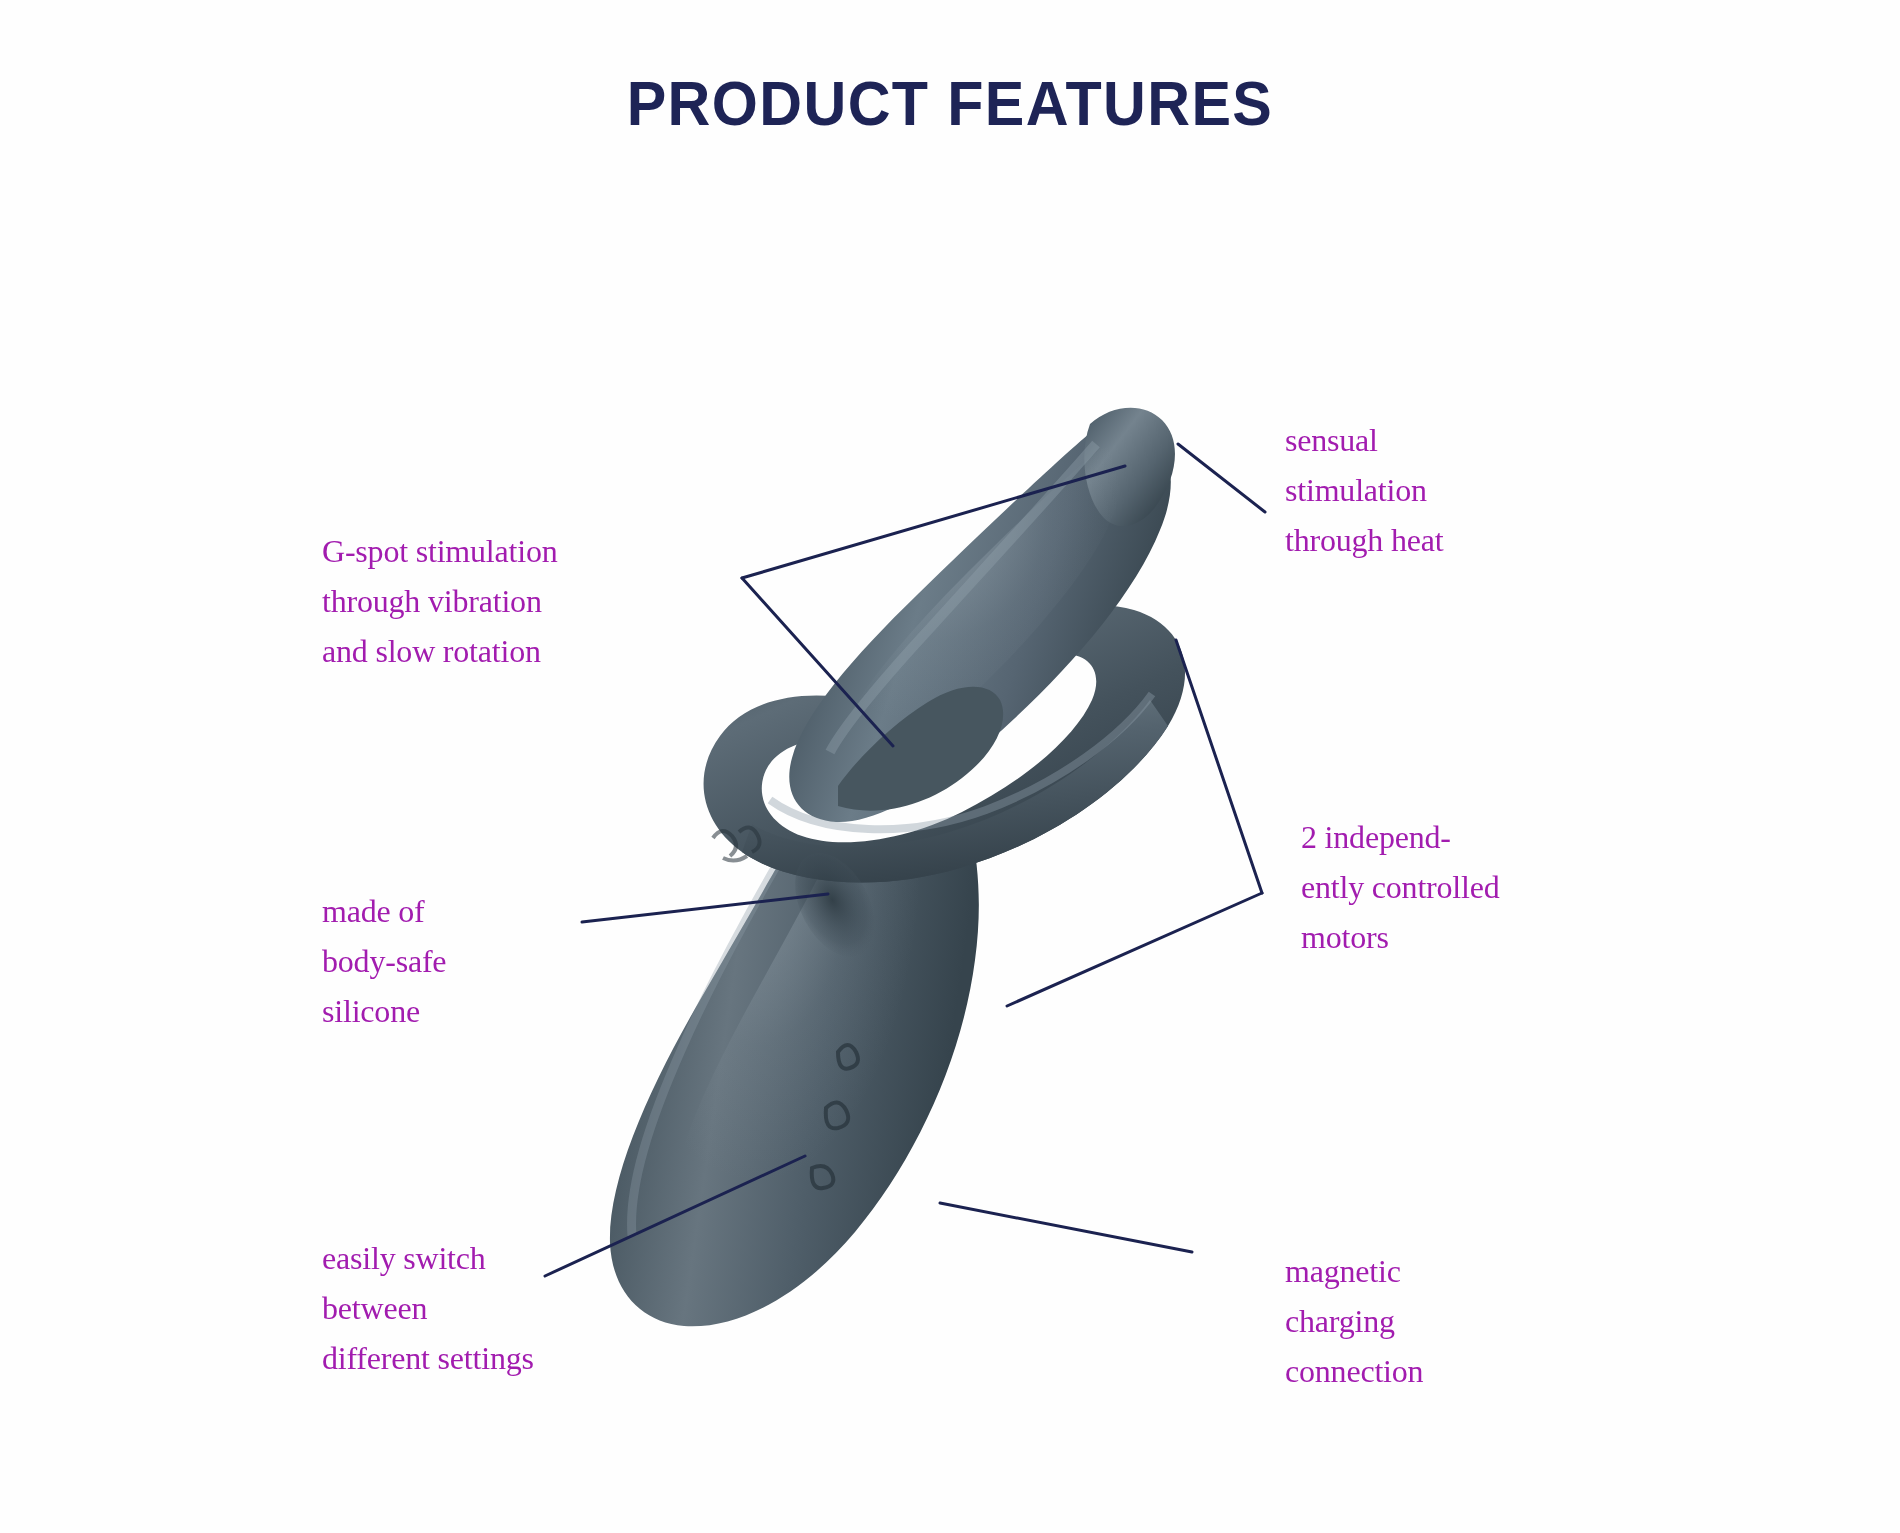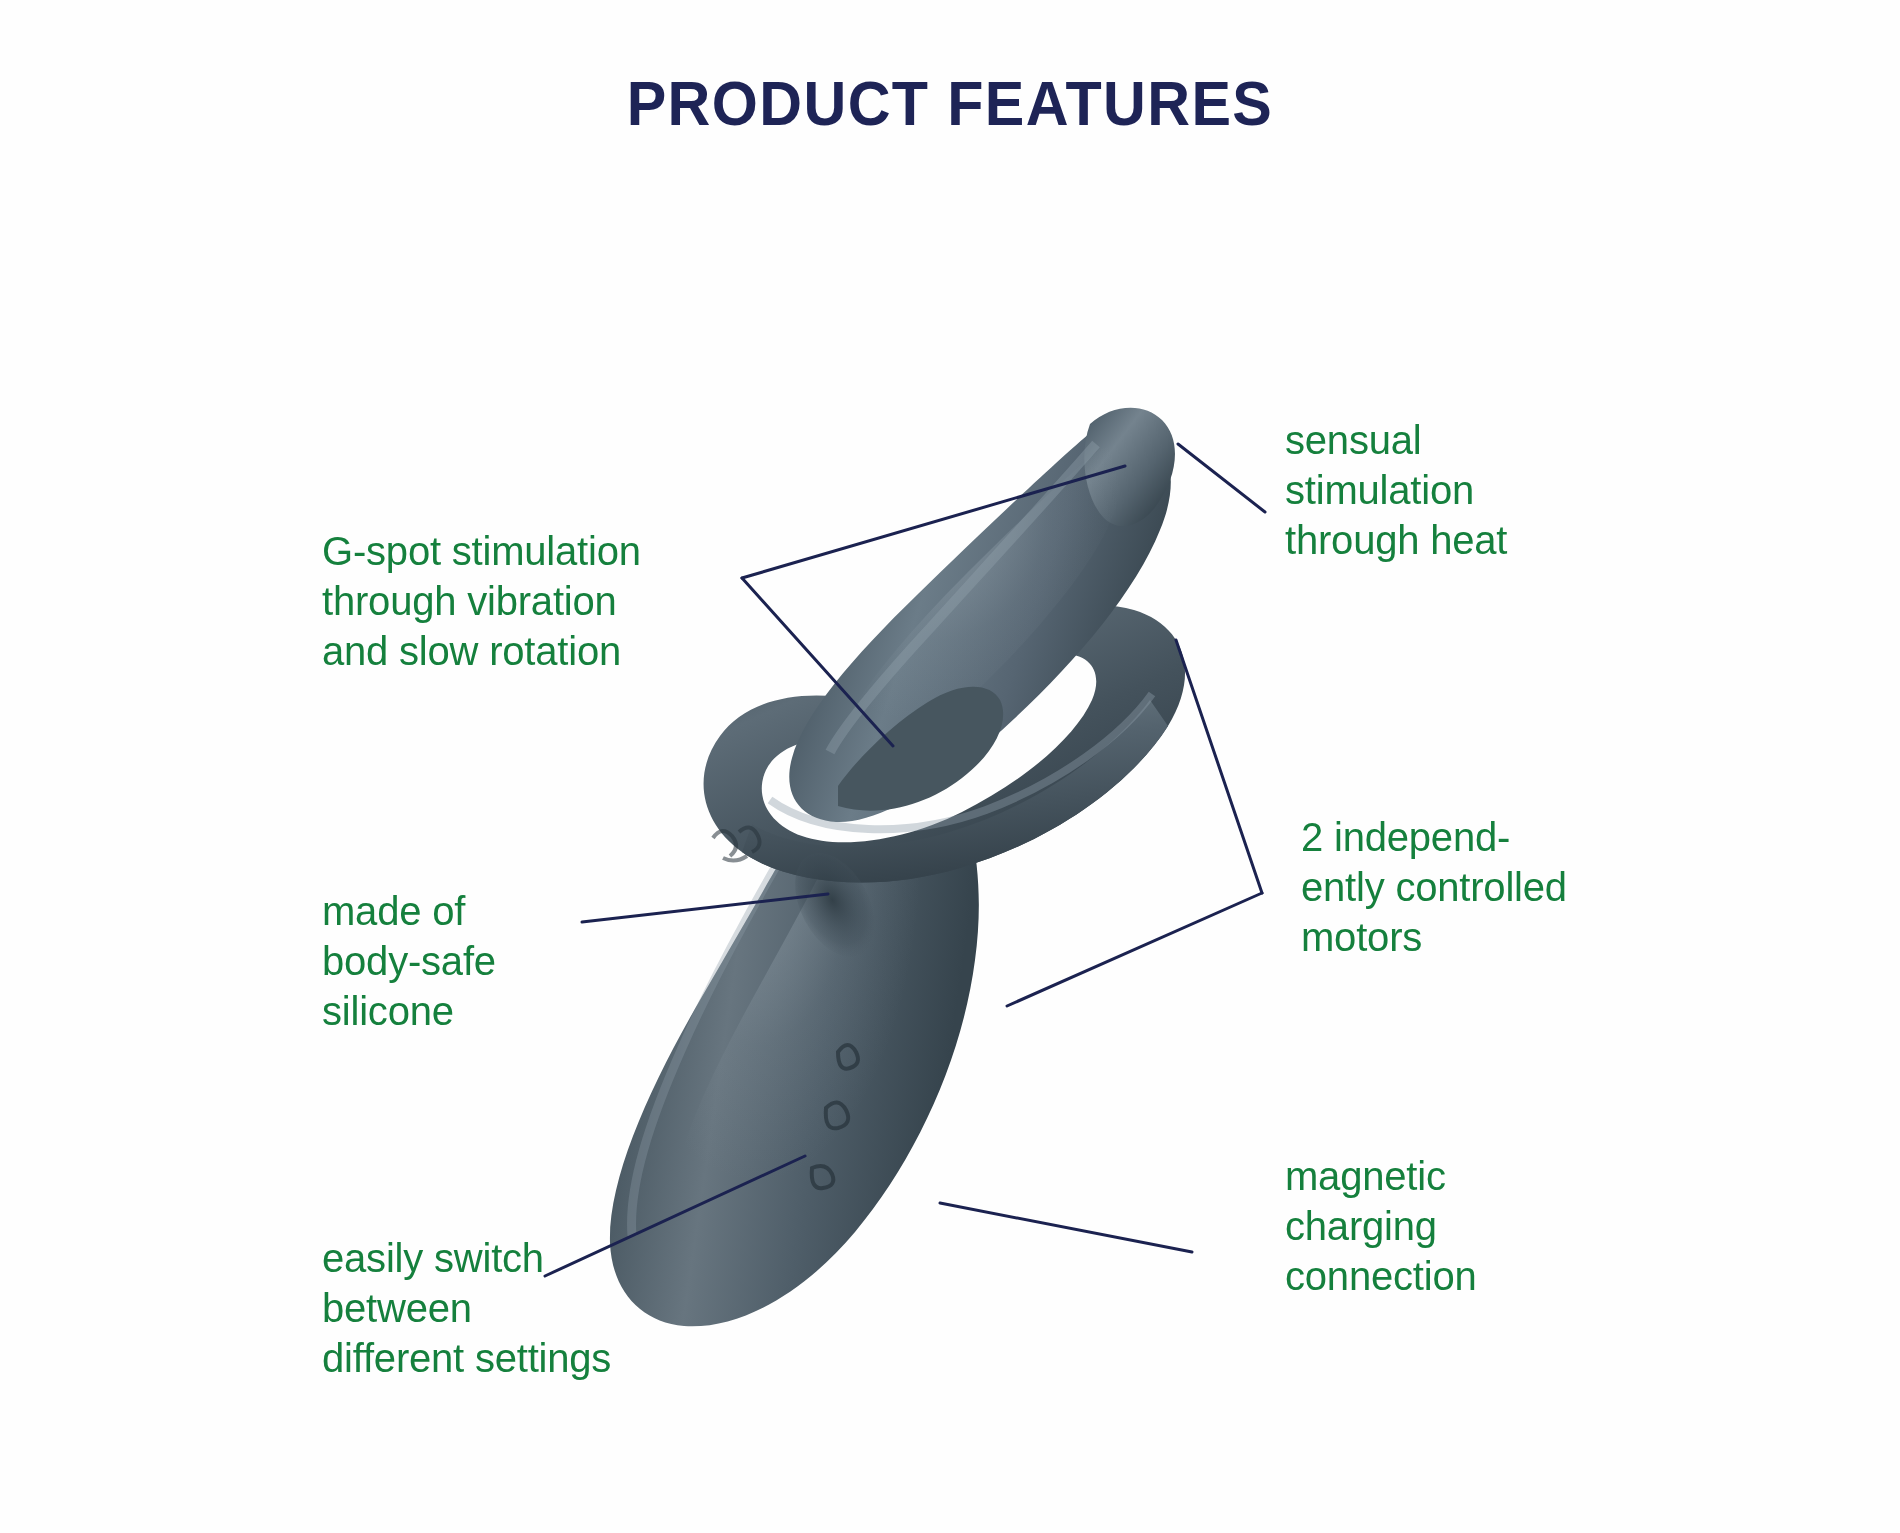--- a/index.html
+++ b/index.html
@@ -31,37 +31,37 @@
     letter-spacing: 1.5px;
     color: #1e2456;
     line-height: 1;
     transform: scaleX(0.94);
     transform-origin: center top;
   }
 
   
   .callout {
     position: absolute;
-    color: #15803d;
-    font-family: Liberation Sans, sans-serif;
+    color: #a21caf;
+    font-family: Liberation Serif, serif;
     font-weight: normal;
-    font-size: 40px;
+    font-size: 32px;
     line-height: 50px;
     letter-spacing: -0.2px;
     white-space: pre-line;
   }
   .callout.left  { text-align: left; margin-top: 48px; }
   .callout.right { text-align: left; }
 
   #callout-gspot      { left: 322px; top: 478px;  width: 470px; }
   #callout-silicone   { left: 322px; top: 838px;  width: 340px; }
   #callout-settings   { left: 322px; top: 1185px; width: 420px; }
   #callout-heat       { left: 1285px; top: 415px;  width: 330px; }
   #callout-motors     { left: 1285px; top: 812px;  width: 380px; margin-left: 16px; }
-  #callout-charging   { left: 1285px; top: 1151px; width: 330px; }
+  #callout-charging   { left: 1285px; top: 1246px; width: 330px; }
 
   
   #art {
     position: absolute;
     left: 0; top: 0;
     width: 1900px;
     height: 1533px;
   }
   #leaders {
     position: absolute;

